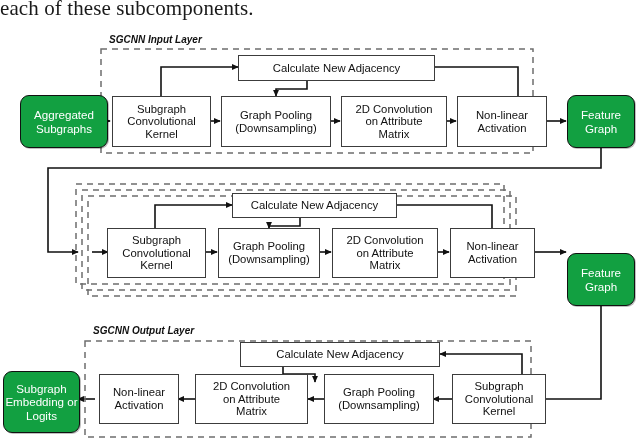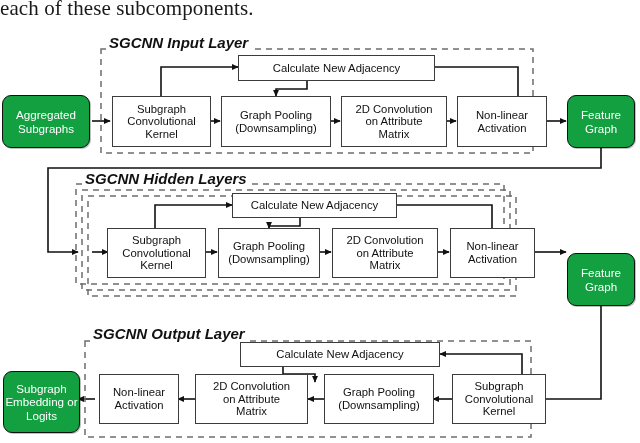--- a/index.html
+++ b/index.html
@@ -8,21 +8,21 @@
   #canvas{position:absolute;left:0;top:0;width:640px;height:392px;}
   .layer-svg{position:absolute;left:0;top:0;width:640px;height:443px;pointer-events:none;}
 
   .caption{
     position:absolute;left:0;top:-4px;width:640px;height:26px;
     font-family:"Liberation Serif","DejaVu Serif",serif;
     font-size:21px;color:#1a1a1a;white-space:nowrap;letter-spacing:.1px;
   }
 
   .grp-title{
-    position:absolute;font-style:italic;font-weight:600;font-size:15px;
+    position:absolute;font-style:italic;font-weight:600;font-size:10px;
     color:#111;white-space:nowrap;background:#fff;padding:0 3px;
   }
 
   .node{
     position:absolute;box-sizing:border-box;border:1.3px solid #3c3c3c;
     background:#ffffff;display:flex;align-items:center;justify-content:center;
     text-align:center;line-height:1.12;font-size:11.3px;color:#111;
     padding:7px 2px;
   }
   .node span{display:block;}
@@ -92,21 +92,20 @@
 
       <rect x="88" y="196" width="428" height="100"></rect>
       <rect x="82" y="190" width="428" height="100"></rect>
       <rect x="76" y="184" width="428" height="100"></rect>
 
       <rect x="85" y="341" width="446" height="96"></rect>
     </g>
   </svg>
 
   <div class="grp-title" style="left:106px;top:34px;">SGCNN Input Layer</div>
-  <div class="grp-title" style="left:82px;top:170px;">SGCNN Hidden Layers</div>
   <div class="grp-title" style="left:90px;top:325px;">SGCNN Output Layer</div>
 
   <div class="node" style="left:238px;top:55px;width:197px;height:26px;">
     <span>Calculate New Adjacency</span>
   </div>
 
   <div class="node" style="left:112px;top:96px;width:99px;height:51px;">
     <div>
       <span>Subgraph</span>
       <span>Convolutional</span>
@@ -197,21 +196,21 @@
   </div>
 
   <div class="node" style="left:452px;top:374px;width:94px;height:50px;">
     <div>
       <span>Subgraph</span>
       <span>Convolutional</span>
       <span>Kernel</span>
     </div>
   </div>
 
-  <div class="green" style="left:2px;top:95px;width:88px;height:53px;">
+  <div class="green" style="left:20px;top:95px;width:88px;height:53px;">
     <div>
       <span>Aggregated</span>
       <span>Subgraphs</span>
     </div>
   </div>
 
   <div class="green" style="left:567px;top:95px;width:68px;height:53px;">
     <div>
       <span>Feature</span>
       <span>Graph</span>

